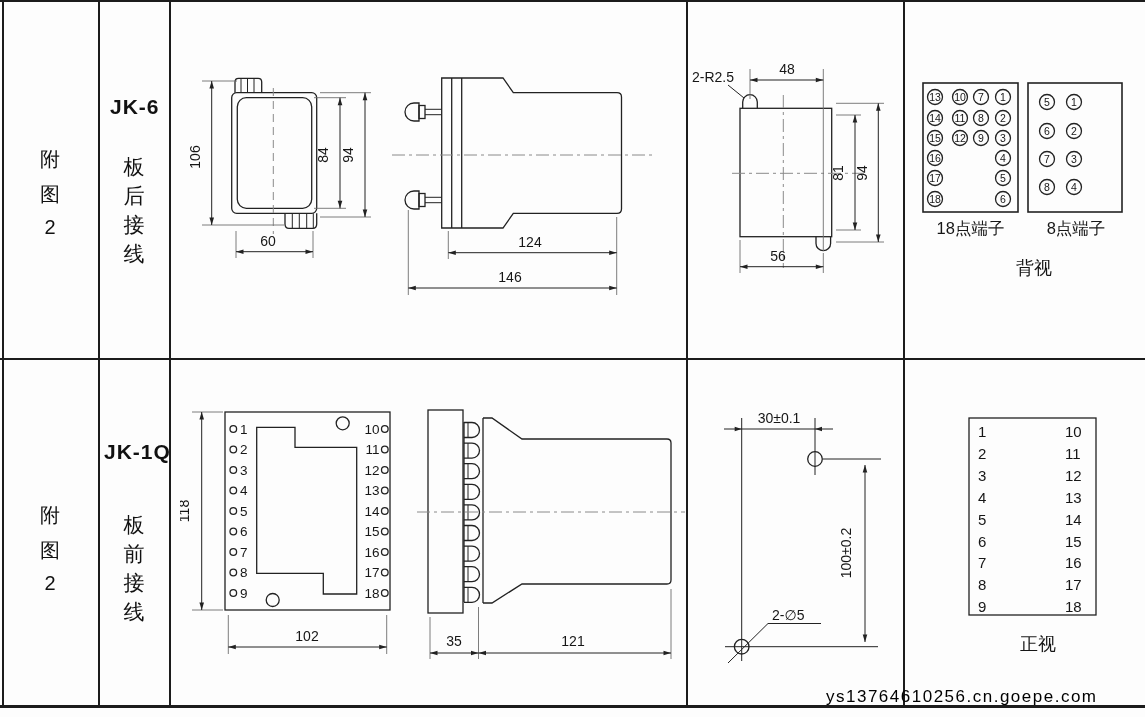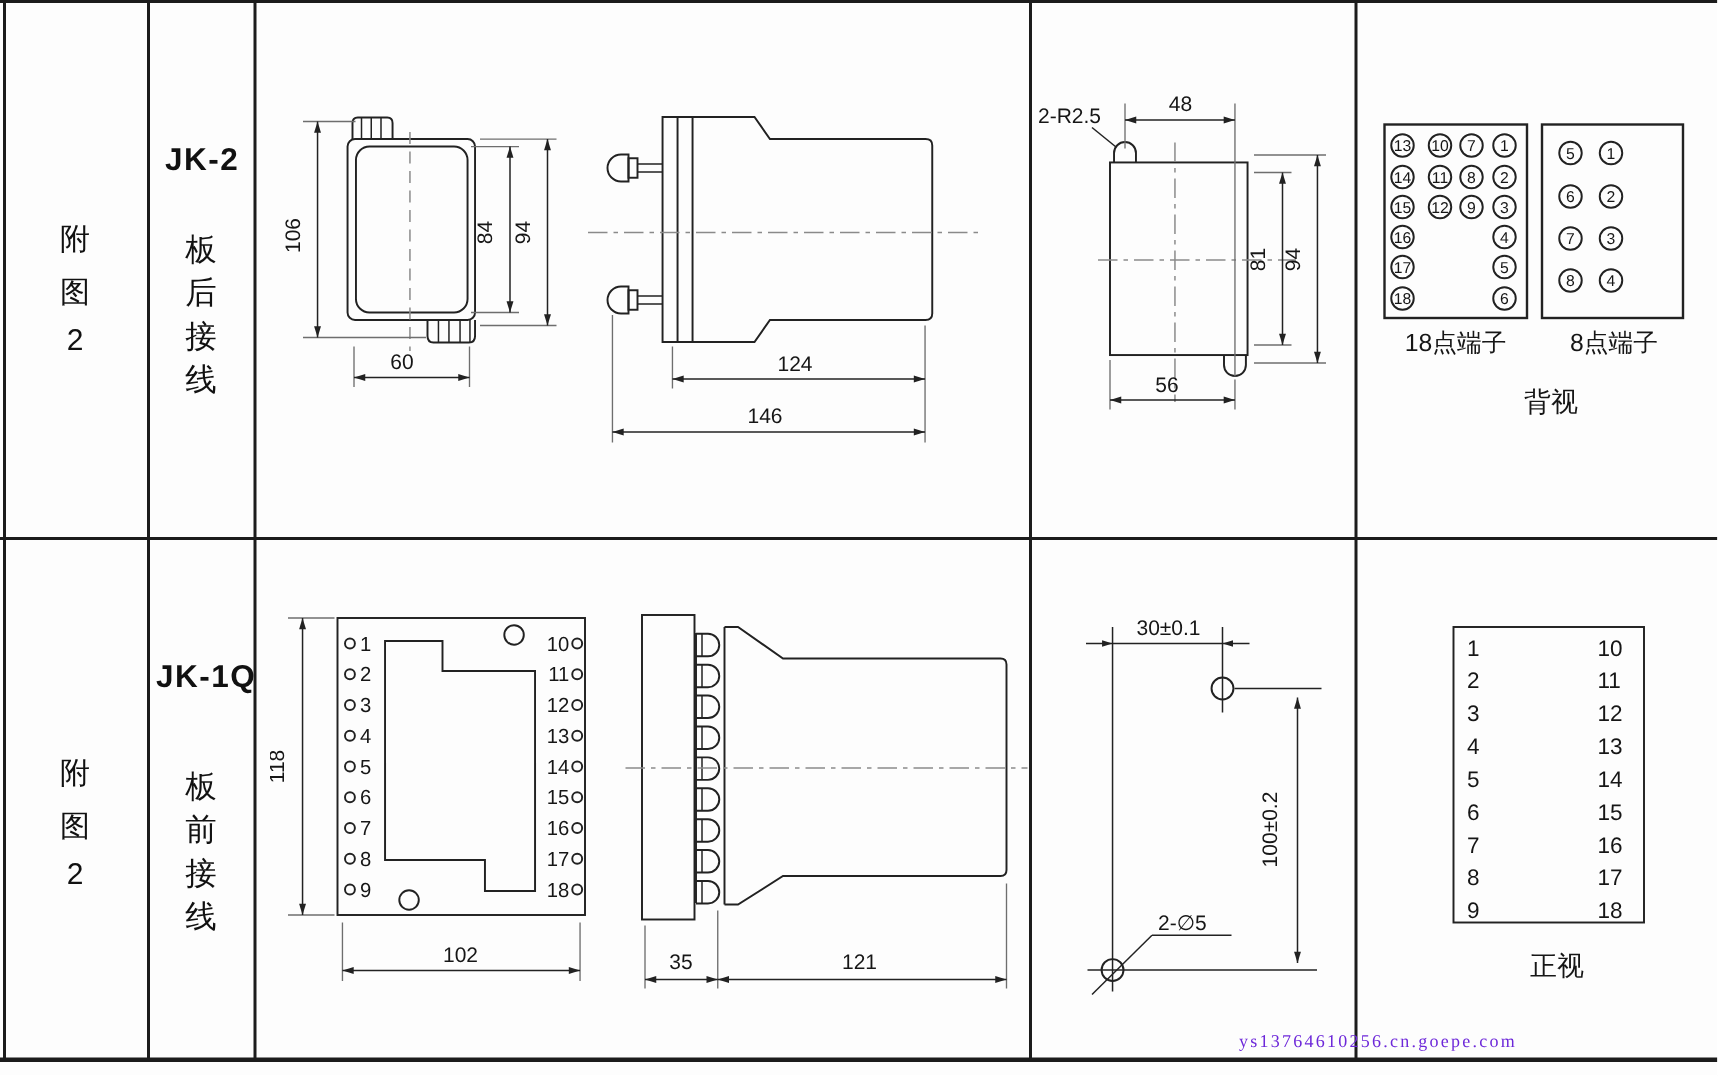--- a/index.html
+++ b/index.html
@@ -15,43 +15,43 @@
   .dim{stroke:#222;stroke-width:1;fill:none;}
   .cl{stroke:#8a8a8a;stroke-width:1;fill:none;stroke-dasharray:13 4 3 4;}
   .dash{stroke:#8a8a8a;stroke-width:1;fill:none;stroke-dasharray:8 5;}
   .num{fill:#161616;}
   .cjk-col{position:absolute;display:flex;flex-direction:column;align-items:center;
            font-size:21px;letter-spacing:0;line-height:1;}
   .cjk-col .ch{margin:4px 0;}
   .model{position:absolute;font-size:21px;font-weight:bold;letter-spacing:1px;}
   .fig-col{position:absolute;display:flex;flex-direction:column;align-items:center;font-size:20px;}
   .fig-col .ch{margin:4px 0;}
-  .watermark{position:absolute;font-family:Liberation Serif, serif;
-             font-size:12px;color:#6d28d9;letter-spacing:1.5px;white-space:nowrap;}
+  .watermark{position:absolute;font-family:Liberation Sans, sans-serif;
+             font-size:17px;color:#000000;letter-spacing:1.5px;white-space:nowrap;}
 </style>
 </head>
 <body>
 
 <div id="sheet">
 
   <div class="hline" style="left:0;top:2;width:1145px;height:2px;"></div>
   <div class="hline" style="left:0;top:358px;width:1145px;height:1.5px;"></div>
   <div class="hline" style="left:0;top:705px;width:1145px;height:2.5px;"></div>
   <div class="vline" style="left:2px;top:2px;width:1.5px;height:705px;"></div>
   <div class="vline" style="left:98px;top:0;width:1.5px;height:707px;"></div>
   <div class="vline" style="left:169px;top:0;width:1.5px;height:707px;"></div>
   <div class="vline" style="left:686px;top:0;width:1.5px;height:707px;"></div>
   <div class="vline" style="left:903px;top:0;width:1.5px;height:707px;"></div>
 
   <div class="fig-col" style="left:28px;top:142px;width:44px;">
     <span class="ch">附</span>
     <span class="ch">图</span>
     <span class="ch">2</span>
   </div>
-  <div class="model" style="left:110px;top:95px;">JK-2</div>
+  <div class="model" style="left:110px;top:95px;">JK-6</div>
   <div class="cjk-col" style="left:112px;top:152px;width:44px;">
     <span class="ch">板</span>
     <span class="ch">后</span>
     <span class="ch">接</span>
     <span class="ch">线</span>
   </div>
 
   <div class="fig-col" style="left:28px;top:498px;width:44px;">
     <span class="ch">附</span>
     <span class="ch">图</span>

